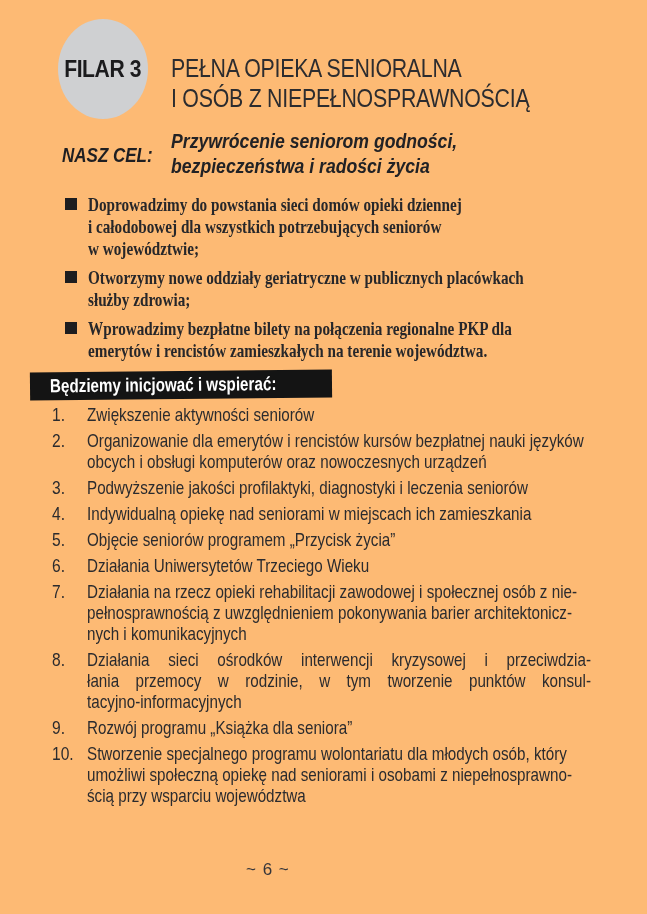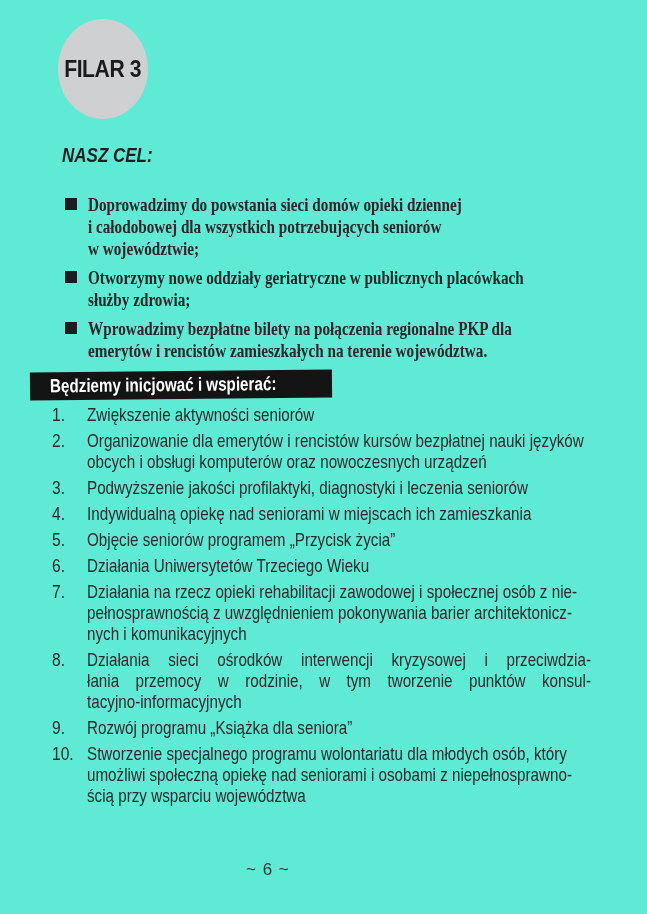--- a/index.html
+++ b/index.html
@@ -1,19 +1,19 @@
 <!DOCTYPE html>
 <html><head>
 <meta charset="utf-8">
 <style>
   html, body { margin:0; padding:0; background:#ffffff; }
   .page {
     position:relative;
     width:647px; height:914px;
-    background:#5eead4;
+    background:#fdba74;
     overflow:hidden;
     font-family:"Liberation Sans", sans-serif;
     color:#2b2b2e;
   }
 
   
   .badge {
     position:absolute; left:58px; top:19px;
     width:90px; height:100px;
     background:#cfd0d2;
@@ -104,23 +104,31 @@
 </style>
 </head>
 <body>
 
 <div class="page">
 
   <div class="badge">
     <span class="badge-label">FILAR 3</span>
   </div>
 
+  <div class="title">
+    <div class="line">PEŁNA OPIEKA SENIORALNA</div>
+    <div class="line">I OSÓB Z NIEPEŁNOSPRAWNOŚCIĄ</div>
+  </div>
 
   <div class="goal-label">NASZ CEL:</div>
 
+  <div class="goal">
+    <div class="line">Przywrócenie seniorom godności,</div>
+    <div class="line">bezpieczeństwa i radości życia</div>
+  </div>
 
   <div class="bullets">
       <div class="bullet-item">
         <span class="bullet-marker"></span>
         <div class="bullet-text">
           <div class="line">Doprowadzimy do powstania sieci domów opieki dziennej</div>
           <div class="line">i całodobowej dla wszystkich potrzebujących seniorów</div>
           <div class="line">w województwie;</div>
         </div>
       </div>

